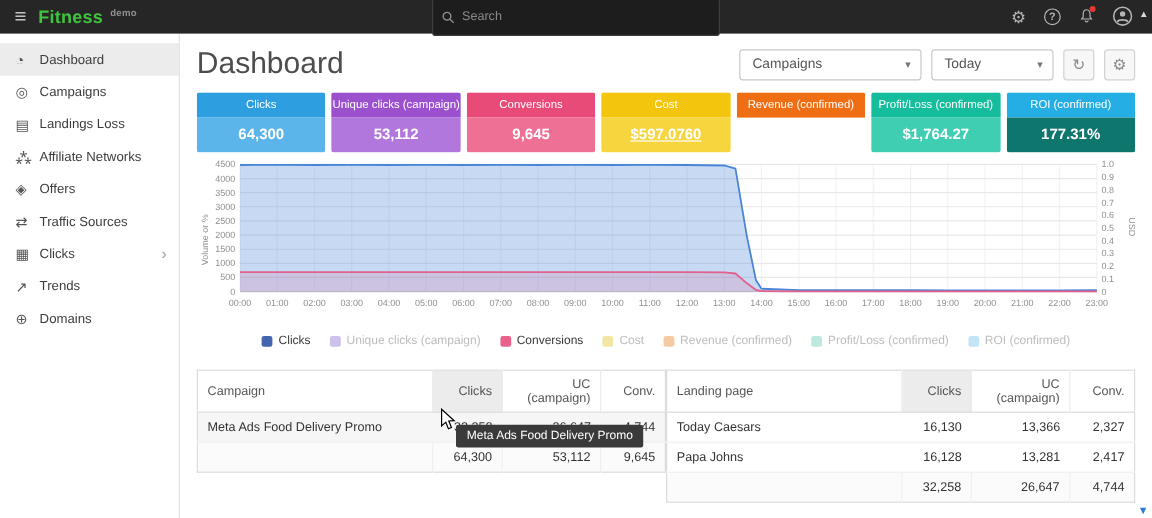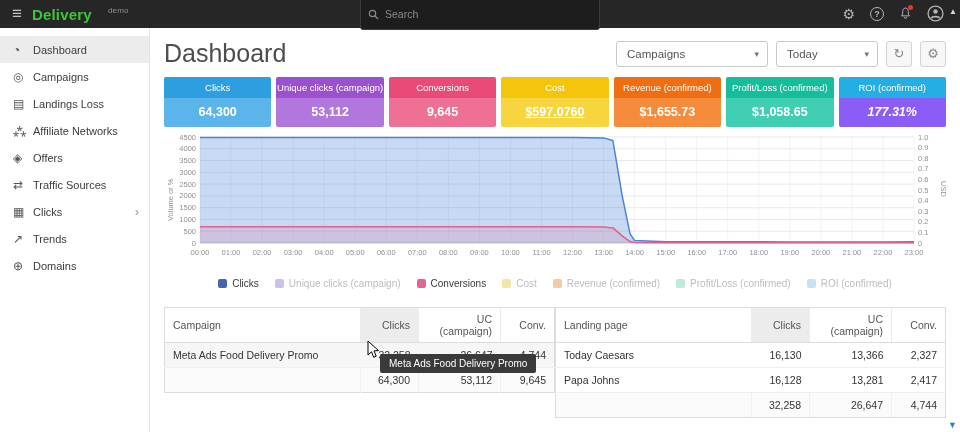--- a/index.html
+++ b/index.html
@@ -6,21 +6,21 @@
   html,body { width: 960px; height: 432px; }
   body {
     font-family: "Liberation Sans", sans-serif;
     background: #fff; color: #333; overflow: hidden; position: relative;
     font-size: 11px;
   }
   
   .topbar { height: 28px; background: #262626; display: flex; align-items: center; position: relative; z-index: 5; }
   .burger { color: #c2c2c2; font-size: 17px; line-height: 28px; padding: 0 10px 0 12px; cursor: pointer; }
   .logo { color: #3fc53d; font-size: 15px; font-weight: bold; letter-spacing: .2px; }
-  .logo-badge { color: #8f8f8f; font-size: 8px; vertical-align: top; margin-left: 16px; font-weight: normal; }
+  .logo-badge { color: #8f8f8f; font-size: 8px; vertical-align: top; margin-left: 6px; font-weight: bold; }
   .search { position: absolute; left: 50%; transform: translateX(-50%); width: 240px; height: 32px;
     background: #1d1d1d; border: 1px solid #3d3d3d; border-radius: 3px; display: flex; align-items: center; padding: 0 7px; }
   .search input { background: transparent; border: 0; outline: none; color: #aaa; font-size: 10.5px; margin-left: 6px; width: 190px; font-family: "Liberation Sans", sans-serif; }
   .search input::placeholder { color: #8a8a8a; }
   .topbar-right { margin-left: auto; display: flex; align-items: center; gap: 15px; padding-right: 16px; }
   .tb-icon { color: #b5b5b5; font-size: 14px; cursor: pointer; position: relative; line-height: 1; }
   .help-circle { width: 14px; height: 14px; border: 1.4px solid #b5b5b5; border-radius: 50%; color: #b5b5b5;
     font-size: 9px; font-weight: bold; display: flex; align-items: center; justify-content: center; }
   .bell-dot { position: absolute; width: 5px; height: 5px; background: #e53935; border-radius: 50%; top: -1px; right: -1px; }
   .scroll-up { position: absolute; top: 7px; right: 3px; color: #d9d9d9; font-size: 8px; z-index: 9; cursor: pointer; }
@@ -71,21 +71,21 @@
   
   .tooltip { position: absolute; left: 380px; top: 354px; background: #3a3a3a; color: #fff; font-size: 10px;
     padding: 4px 9px; border-radius: 2px; z-index: 20; white-space: nowrap; }
   .cursor { position: absolute; left: 367px; top: 340px; z-index: 21; }
 </style>
 </head>
 <body>
 
 <div class="topbar">
   <span class="burger">≡</span>
-  <span class="logo"><span>Delivery</span><span class="logo-badge">demo</span></span>
+  <span class="logo"><span>Fitness</span><span class="logo-badge">demo</span></span>
   <div class="search">
     <svg width="11" height="11" viewBox="0 0 11 11">
         <circle cx="4.5" cy="4.5" r="3.2" fill="none" stroke="#8a8a8a" stroke-width="1.2"></circle>
         <line x1="7" y1="7" x2="10" y2="10" stroke="#8a8a8a" stroke-width="1.2"></line>
       </svg>
     <input placeholder="Search" style="">
   </div>
   <div class="topbar-right">
     <span class="tb-icon">⚙</span>
     <span class="tb-icon help-circle">?</span>
@@ -182,29 +182,28 @@
     <div class="card">
         <div class="card-label" style="background: rgb(232, 75, 120);">Conversions</div>
         <div class="card-value" style="background: rgb(238, 112, 149);">9,645</div>
       </div>
     <div class="card">
         <div class="card-label" style="background: rgb(243, 197, 12);">Cost</div>
         <div class="card-value" style="background: rgb(247, 213, 62); text-decoration: underline;">$597.0760</div>
       </div>
     <div class="card">
         <div class="card-label" style="background: rgb(239, 110, 20);">Revenue (confirmed)</div>
-        <div class="card-value" style="background: rgb(244, 140, 59);">$1,655.73</div>
       </div>
     <div class="card">
         <div class="card-label" style="background: rgb(22, 189, 156);">Profit/Loss (confirmed)</div>
-        <div class="card-value" style="background: rgb(63, 206, 178);">$1,058.65</div>
+        <div class="card-value" style="background: rgb(63, 206, 178);">$1,764.27</div>
       </div>
     <div class="card">
         <div class="card-label" style="background: rgb(37, 174, 228);">ROI (confirmed)</div>
-        <div class="card-value" style="background: #8b5cf6; font-style: italic;">177.31%</div>
+        <div class="card-value" style="background: #0f766e;">177.31%</div>
       </div>
   </div>
 
   <div class="chart-wrap">
     <svg id="chart-svg" width="782" height="142" viewBox="0 0 782 142">
         <line x1="36.0" y1="6" x2="36.0" y2="112" stroke="#f2f2f2"></line>
         <line x1="67.0" y1="6" x2="67.0" y2="112" stroke="#f2f2f2"></line>
         <line x1="98.1" y1="6" x2="98.1" y2="112" stroke="#f2f2f2"></line>
         <line x1="129.1" y1="6" x2="129.1" y2="112" stroke="#f2f2f2"></line>
         <line x1="160.2" y1="6" x2="160.2" y2="112" stroke="#f2f2f2"></line>

